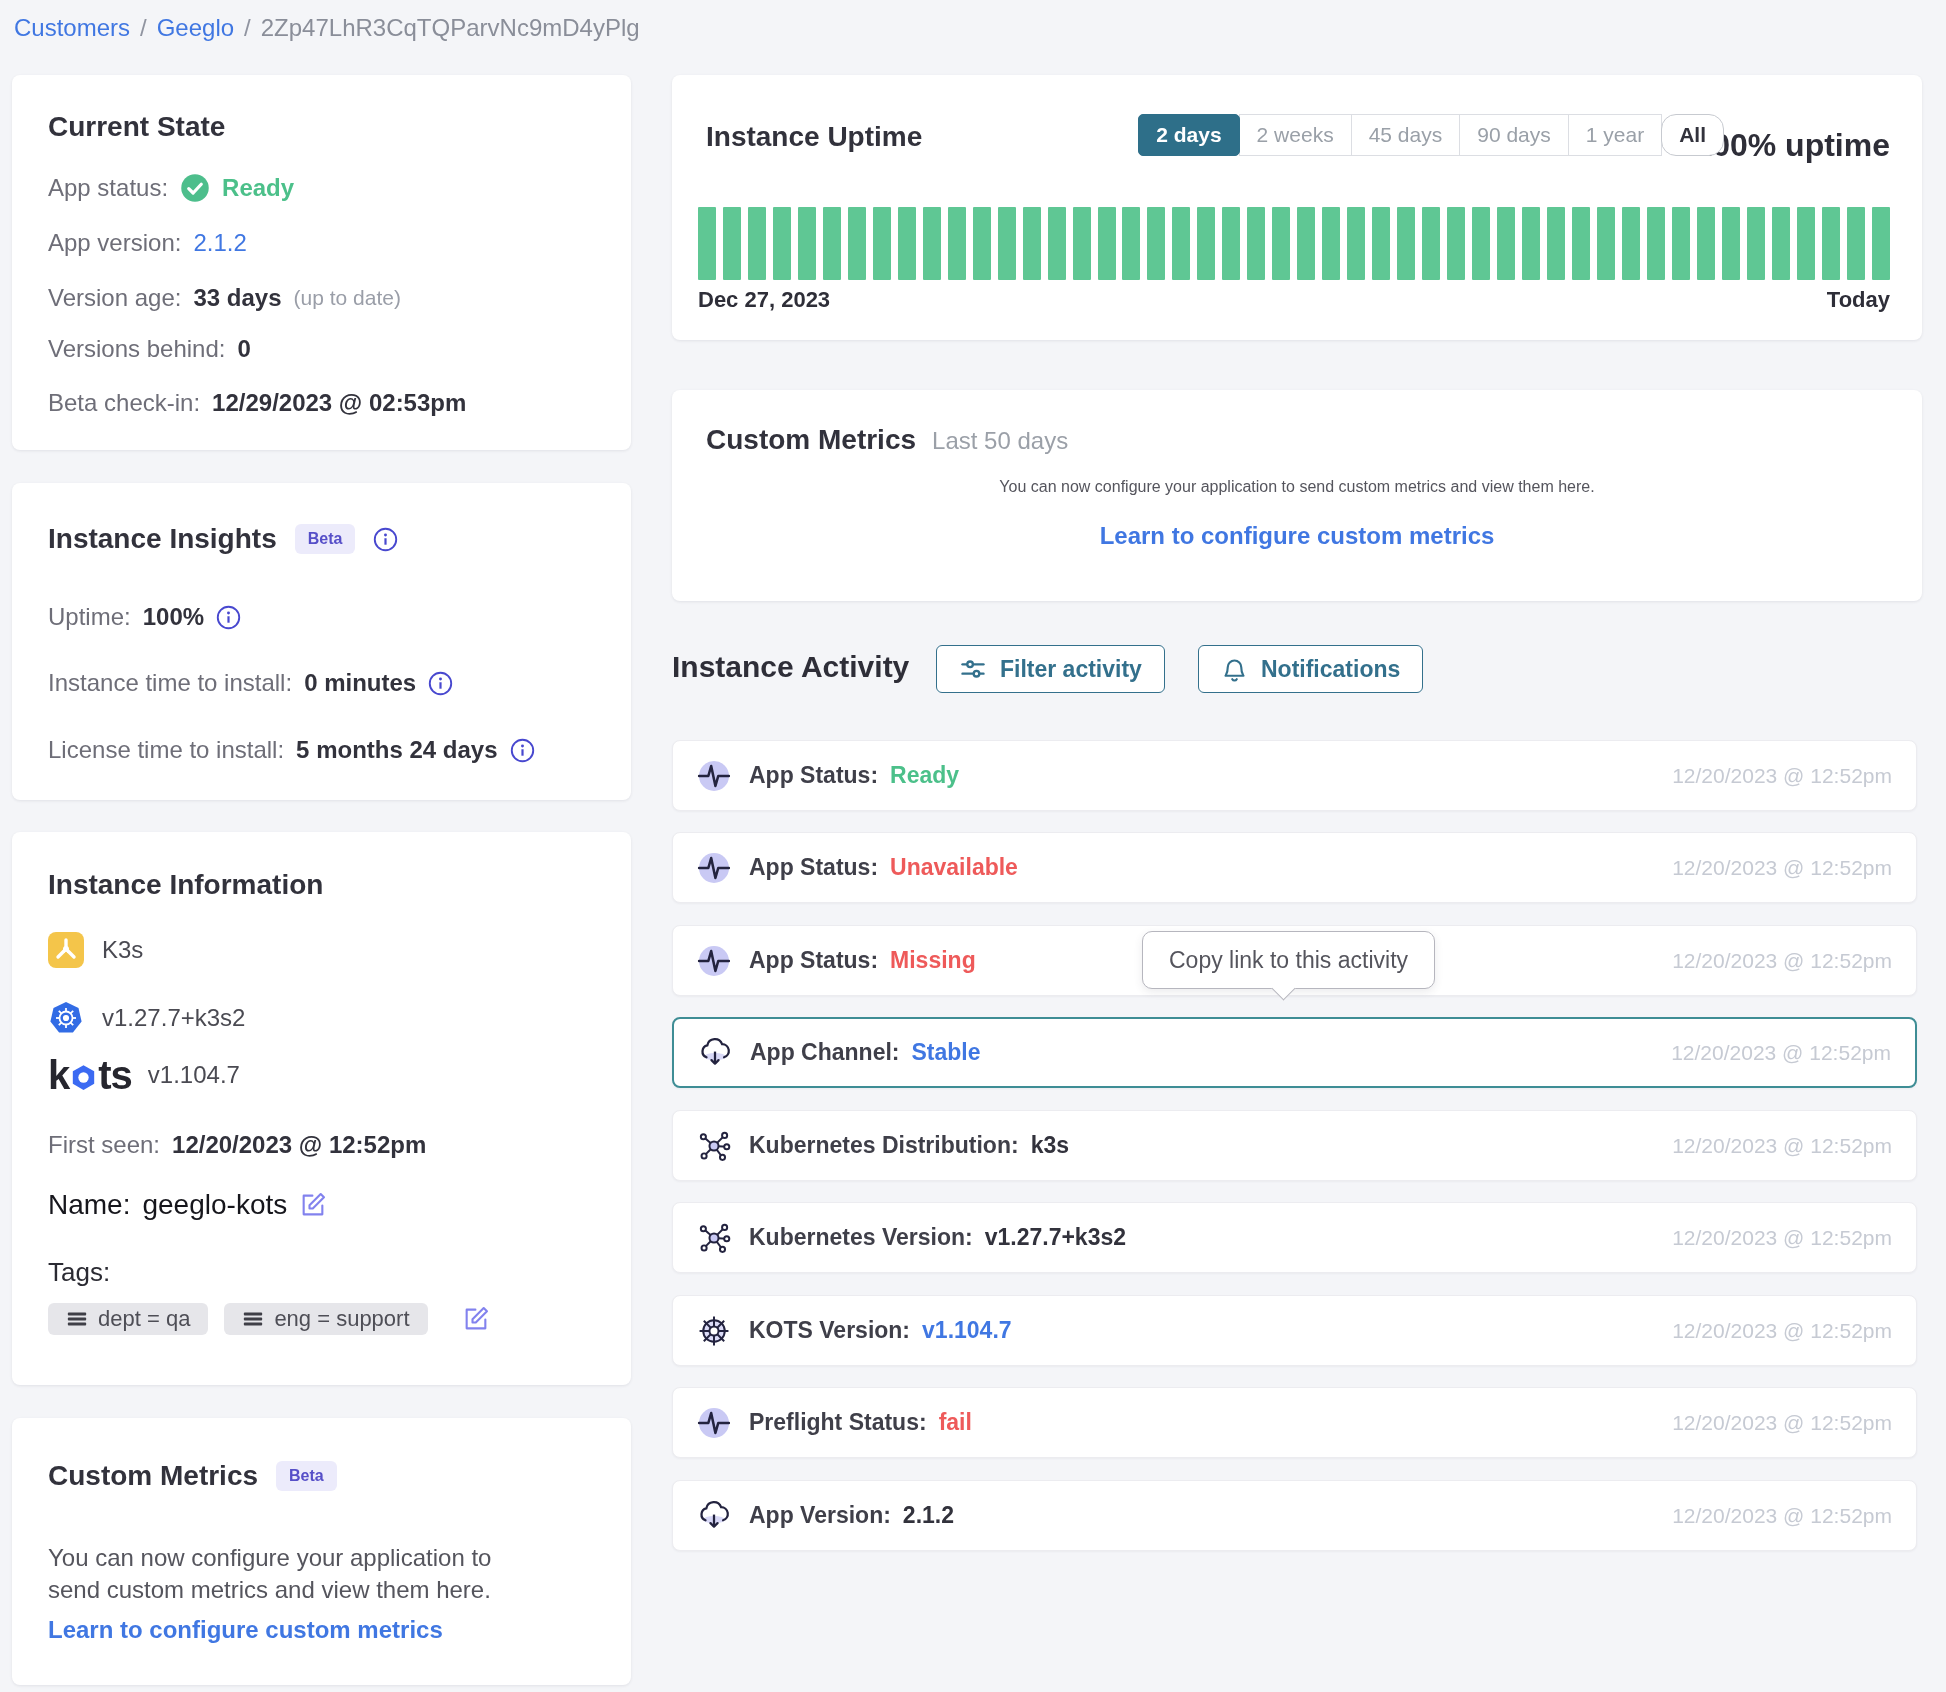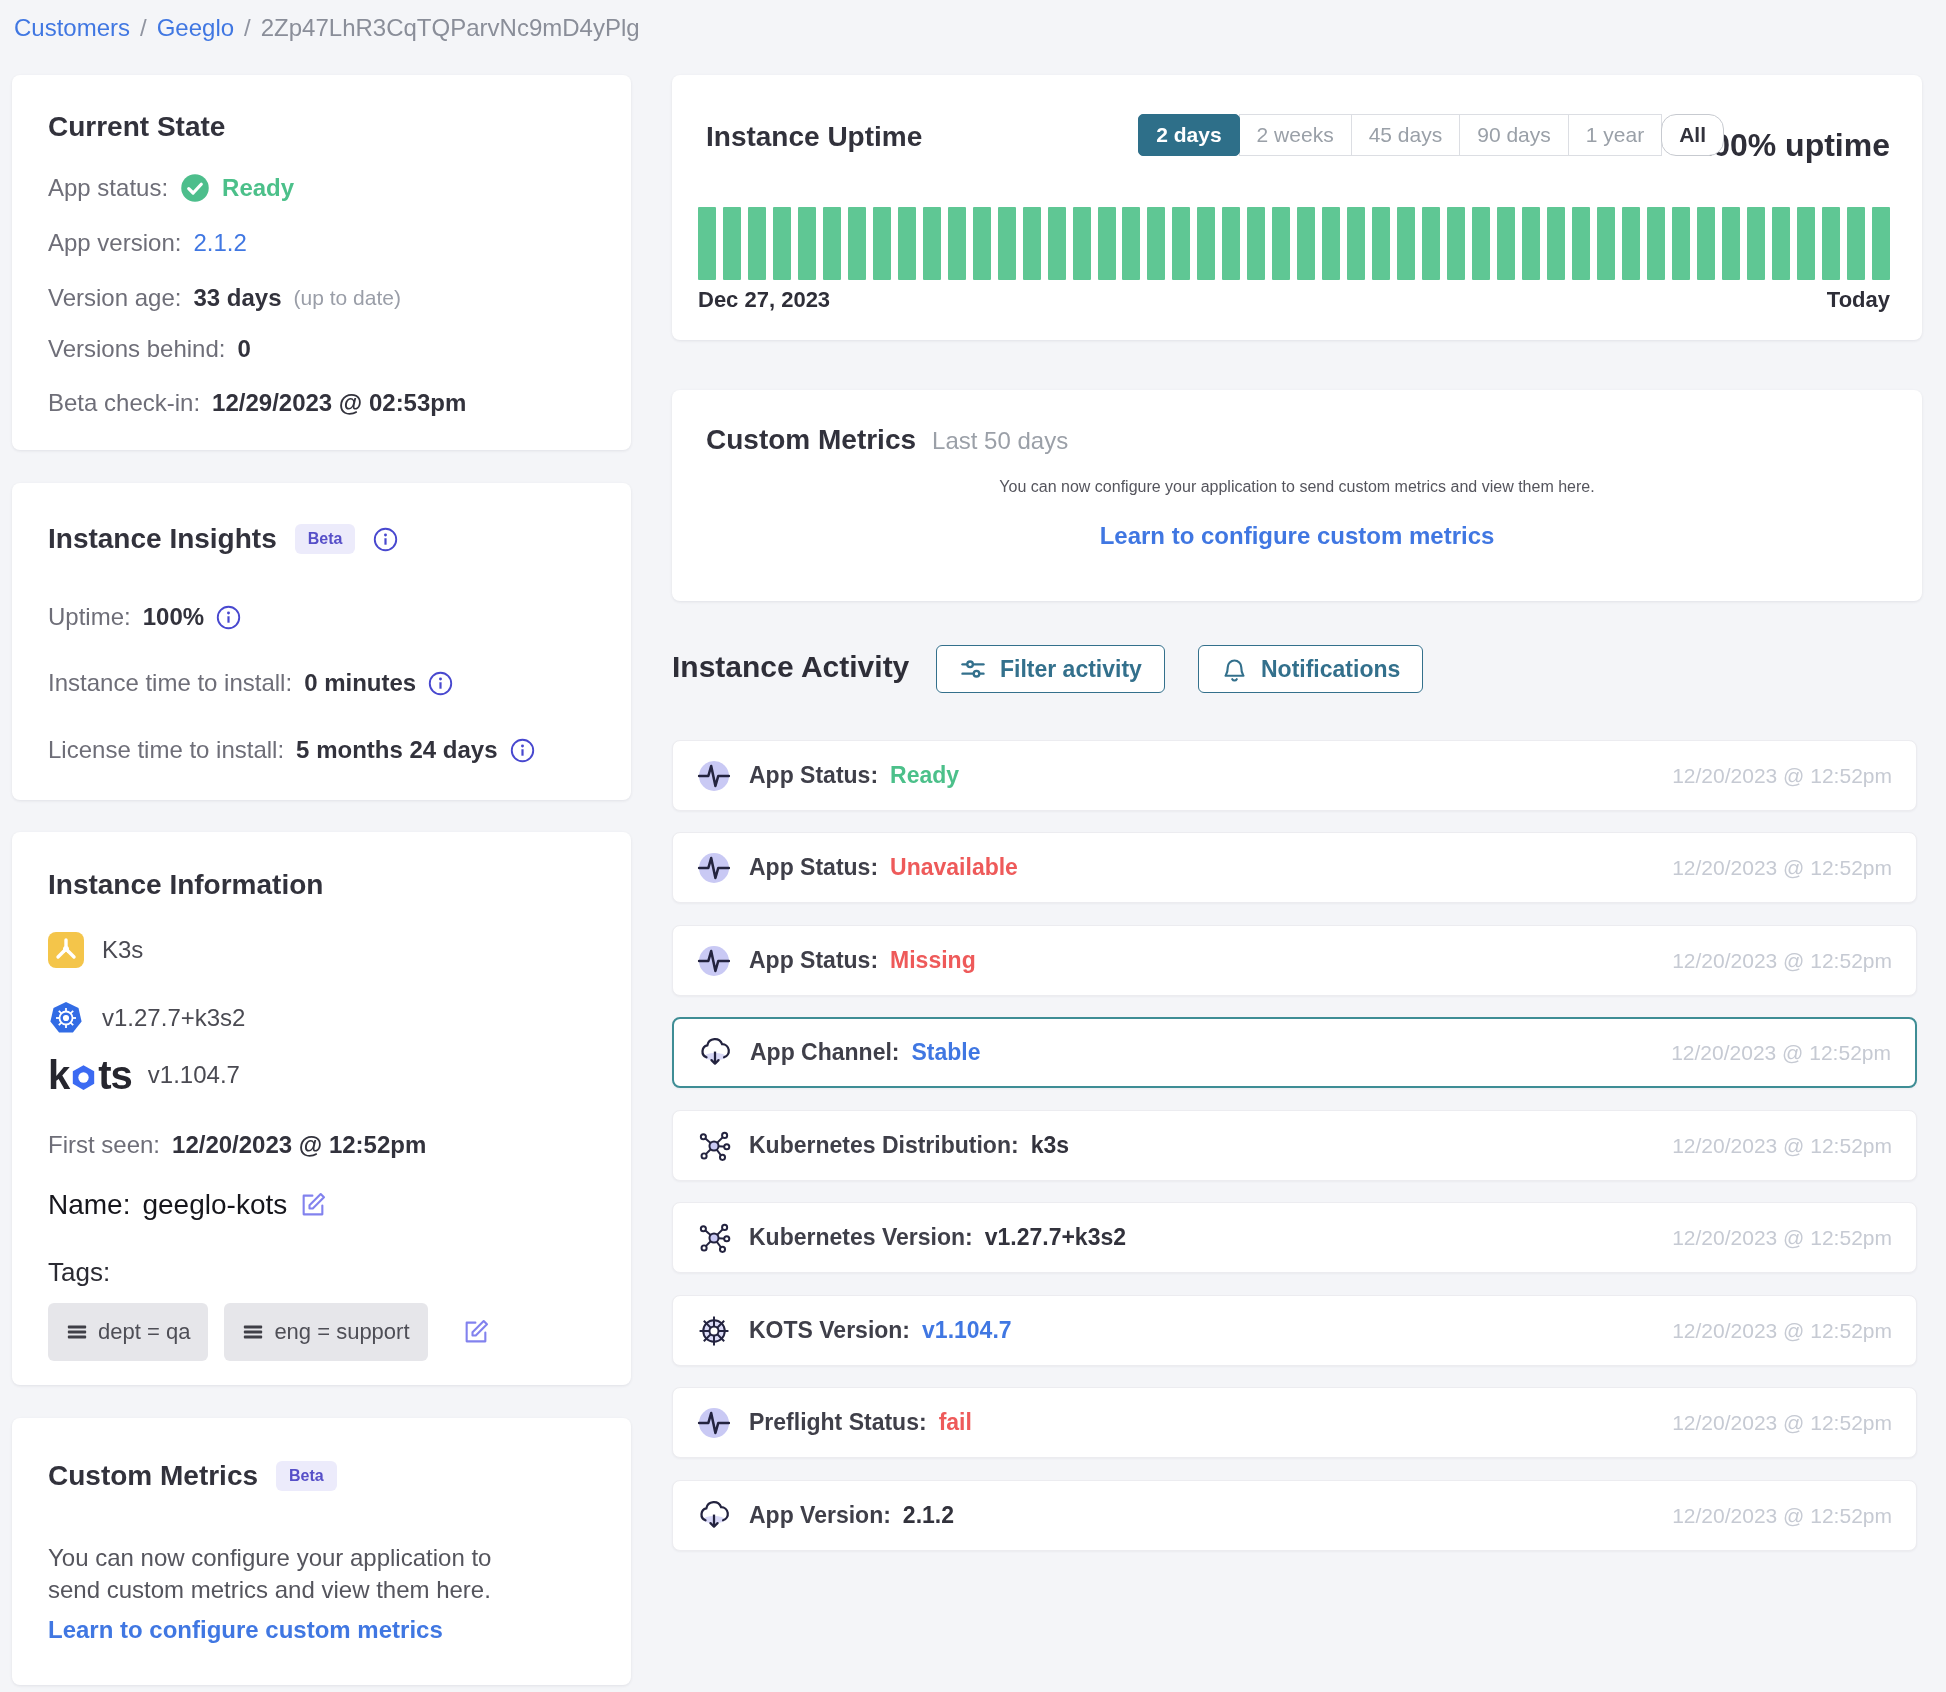--- a/index.html
+++ b/index.html
@@ -20,21 +20,21 @@
   .lrow b { color:#32323c; font-weight:700; }
   .muted-note { color:#9a9ea8; font-size:21px; }
   .green-text { color:#4cc08a; font-weight:600; }
   .blue-text { color:#4077e2; }
 
   .beta-badge { background:#ecebfb; color:#564fc8; font-size:16px; font-weight:700; padding:6px 13px; border-radius:6px; }
 
   .icon-inline { display:inline-flex; align-items:center; }
 
   
-  .tag-chip { display:inline-flex; align-items:center; gap:10px; background:#e6e6ea; border-radius:6px; height:58px; padding:0 18px; font-size:22px; color:#4e4e56; }
+  .tag-chip { display:inline-flex; align-items:center; gap:10px; background:#e6e6ea; border-radius:6px; height:32px; padding:0 18px; font-size:22px; color:#4e4e56; }
 
   
   .kots-logo { display:flex; align-items:center; font-weight:800; font-size:40px; color:#26262e; letter-spacing:-1px; }
 
   
   .range-group { position:absolute; display:flex; align-items:center; }
   .range-btn { height:42px; padding:0 17px; background:#fff; border:1px solid #dcdee3; margin-left:-1px; font-size:21px; color:#9aa0a8; display:flex; align-items:center; cursor:pointer; }
   .range-btn.active { background:#2e6f89; color:#fff; border-color:#2e6f89; border-radius:5px; font-weight:700; z-index:2; }
   .range-btn.all { color:#32323c; border-radius:15px; border-color:#c7cad0; z-index:1; font-weight:700; }
   .uptime-pct { position:absolute; right:32px; top:52px; font-size:32px; font-weight:700; color:#2e2e38; }
@@ -497,14 +497,17 @@
             <line x1="12" y1="11" x2="12" y2="19.5" stroke="#23233f" stroke-width="1.6"></line>
             <path d="M9.5 17 L12 19.5 L14.5 17" fill="none" stroke="#23233f" stroke-width="1.6" stroke-linecap="round" stroke-linejoin="round"></path>
           </svg>
         </span>
         <span class="act-label">App Version:</span>
         <span class="act-value val-dark">2.1.2</span>
         <span class="act-time">12/20/2023 @ 12:52pm</span>
       </div>
     </div>
 
+  <div class="tooltip">
+    <span>Copy link to this activity</span>
+  </div>
 
 </div>
 
 </body></html>

